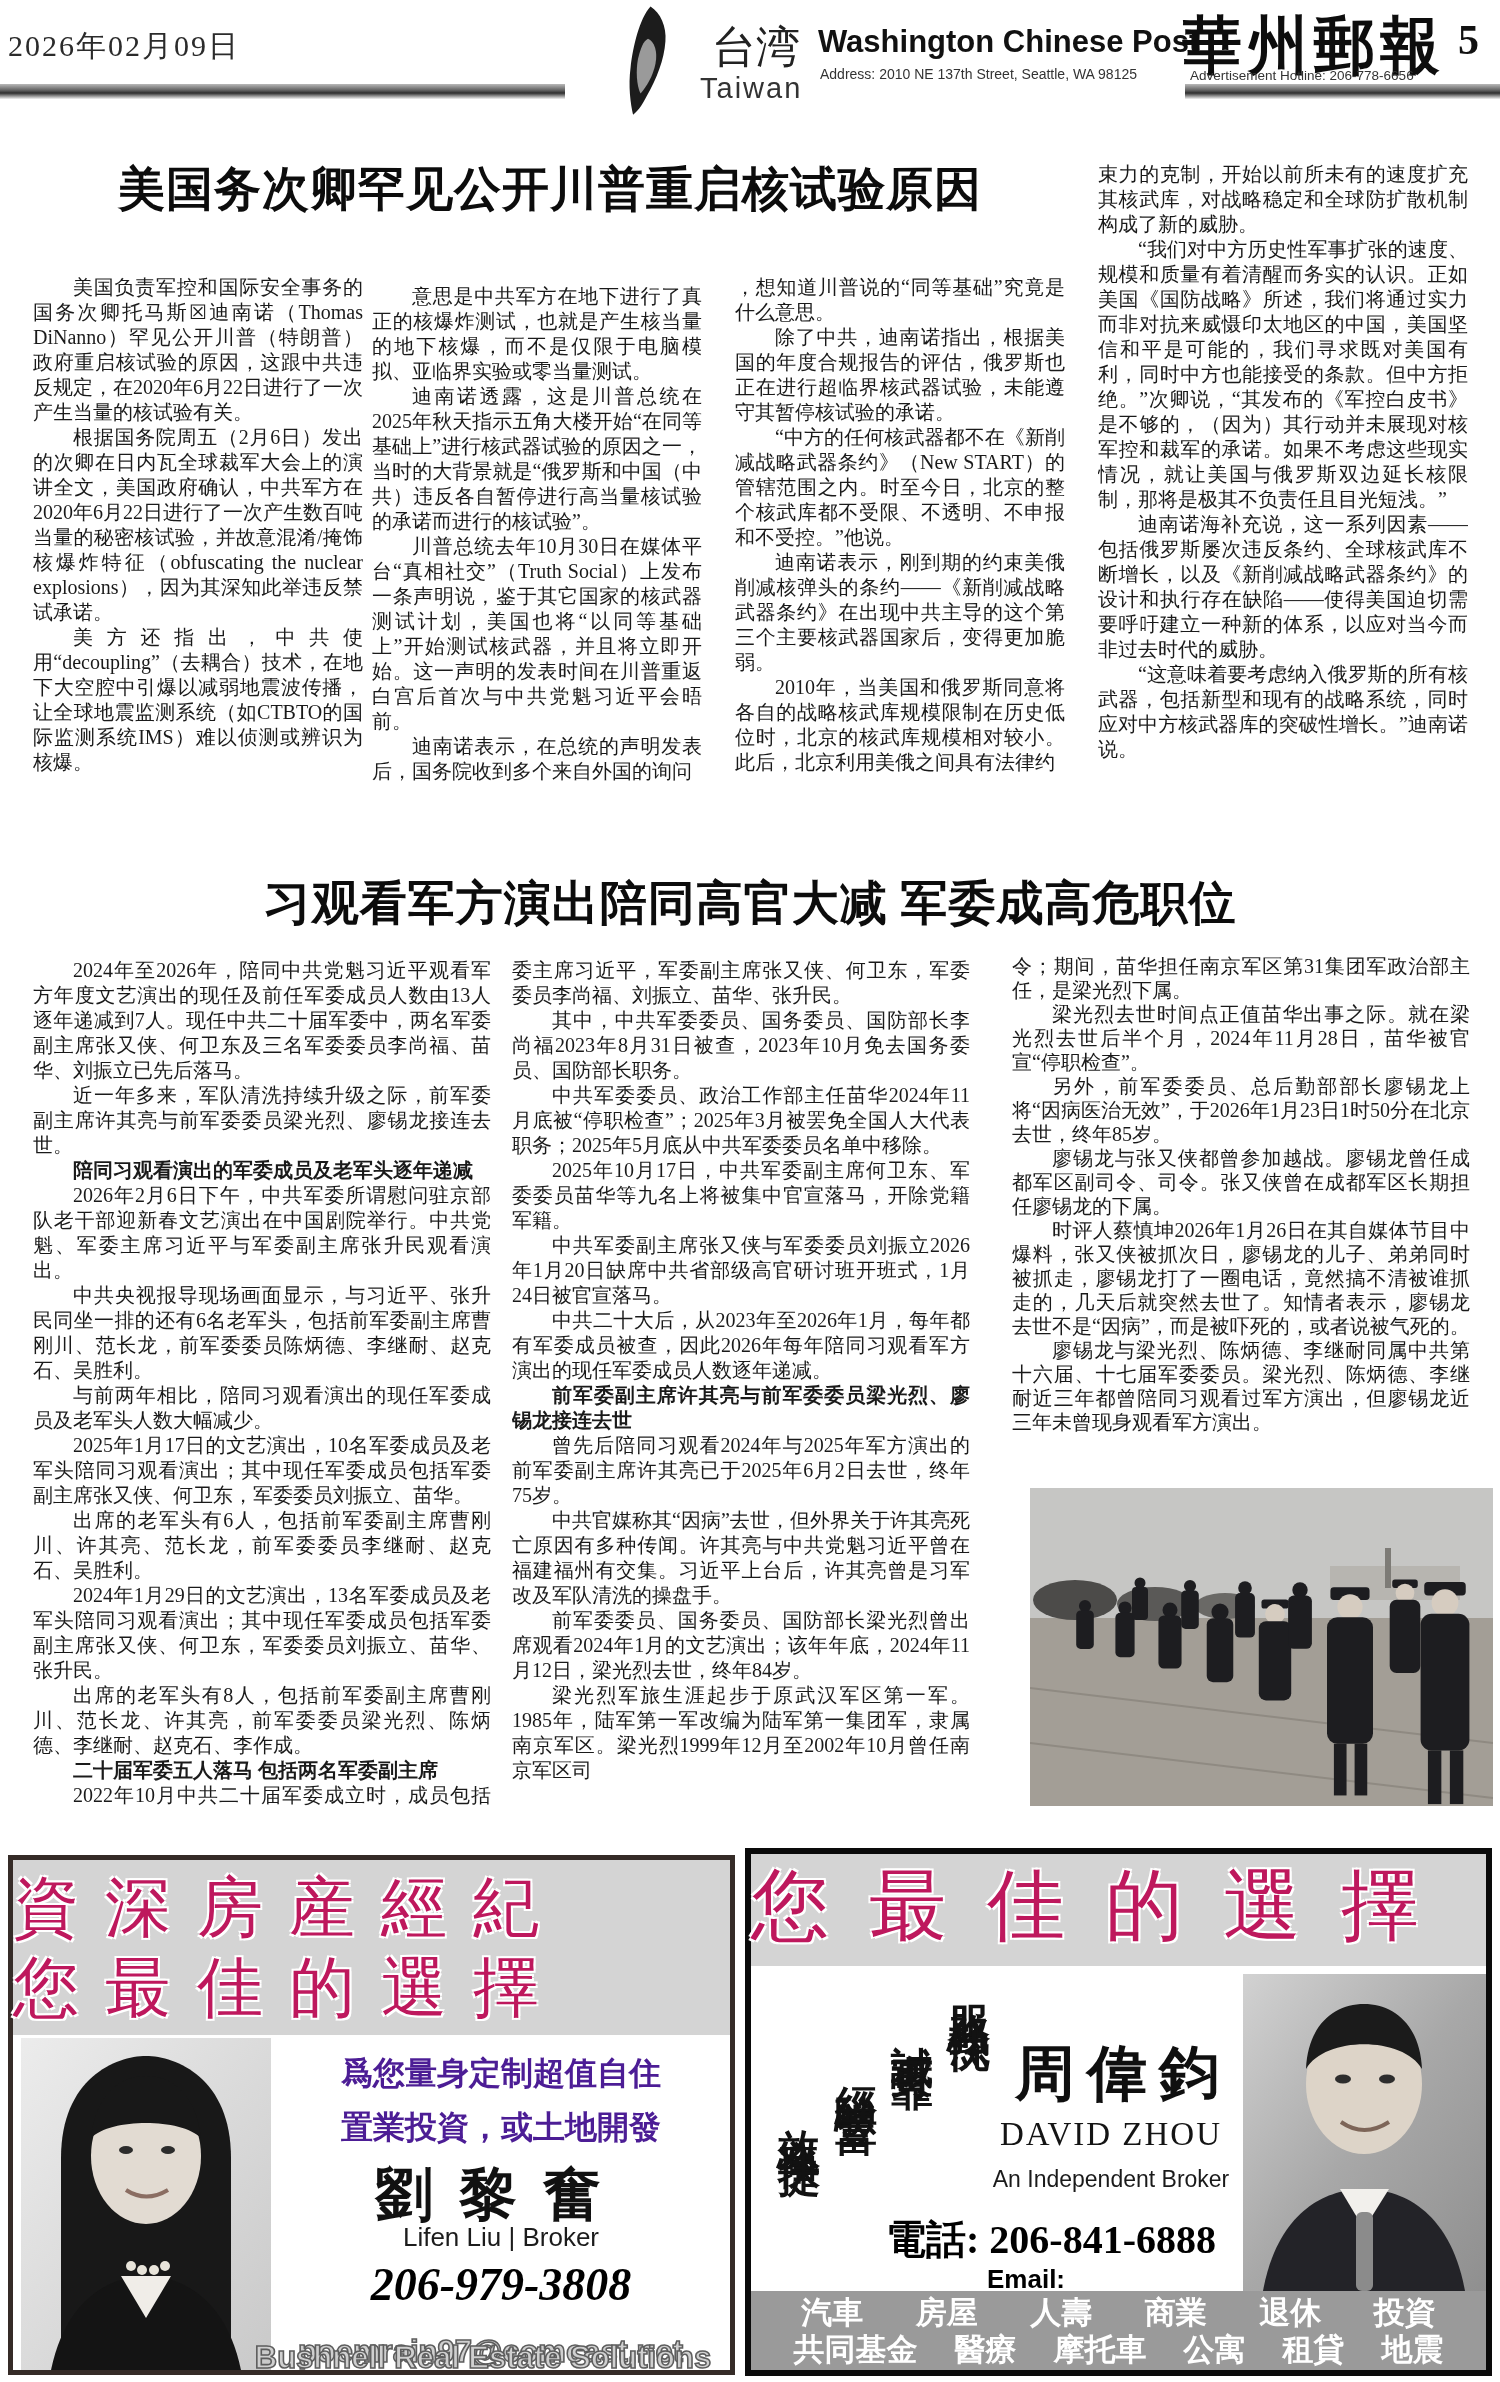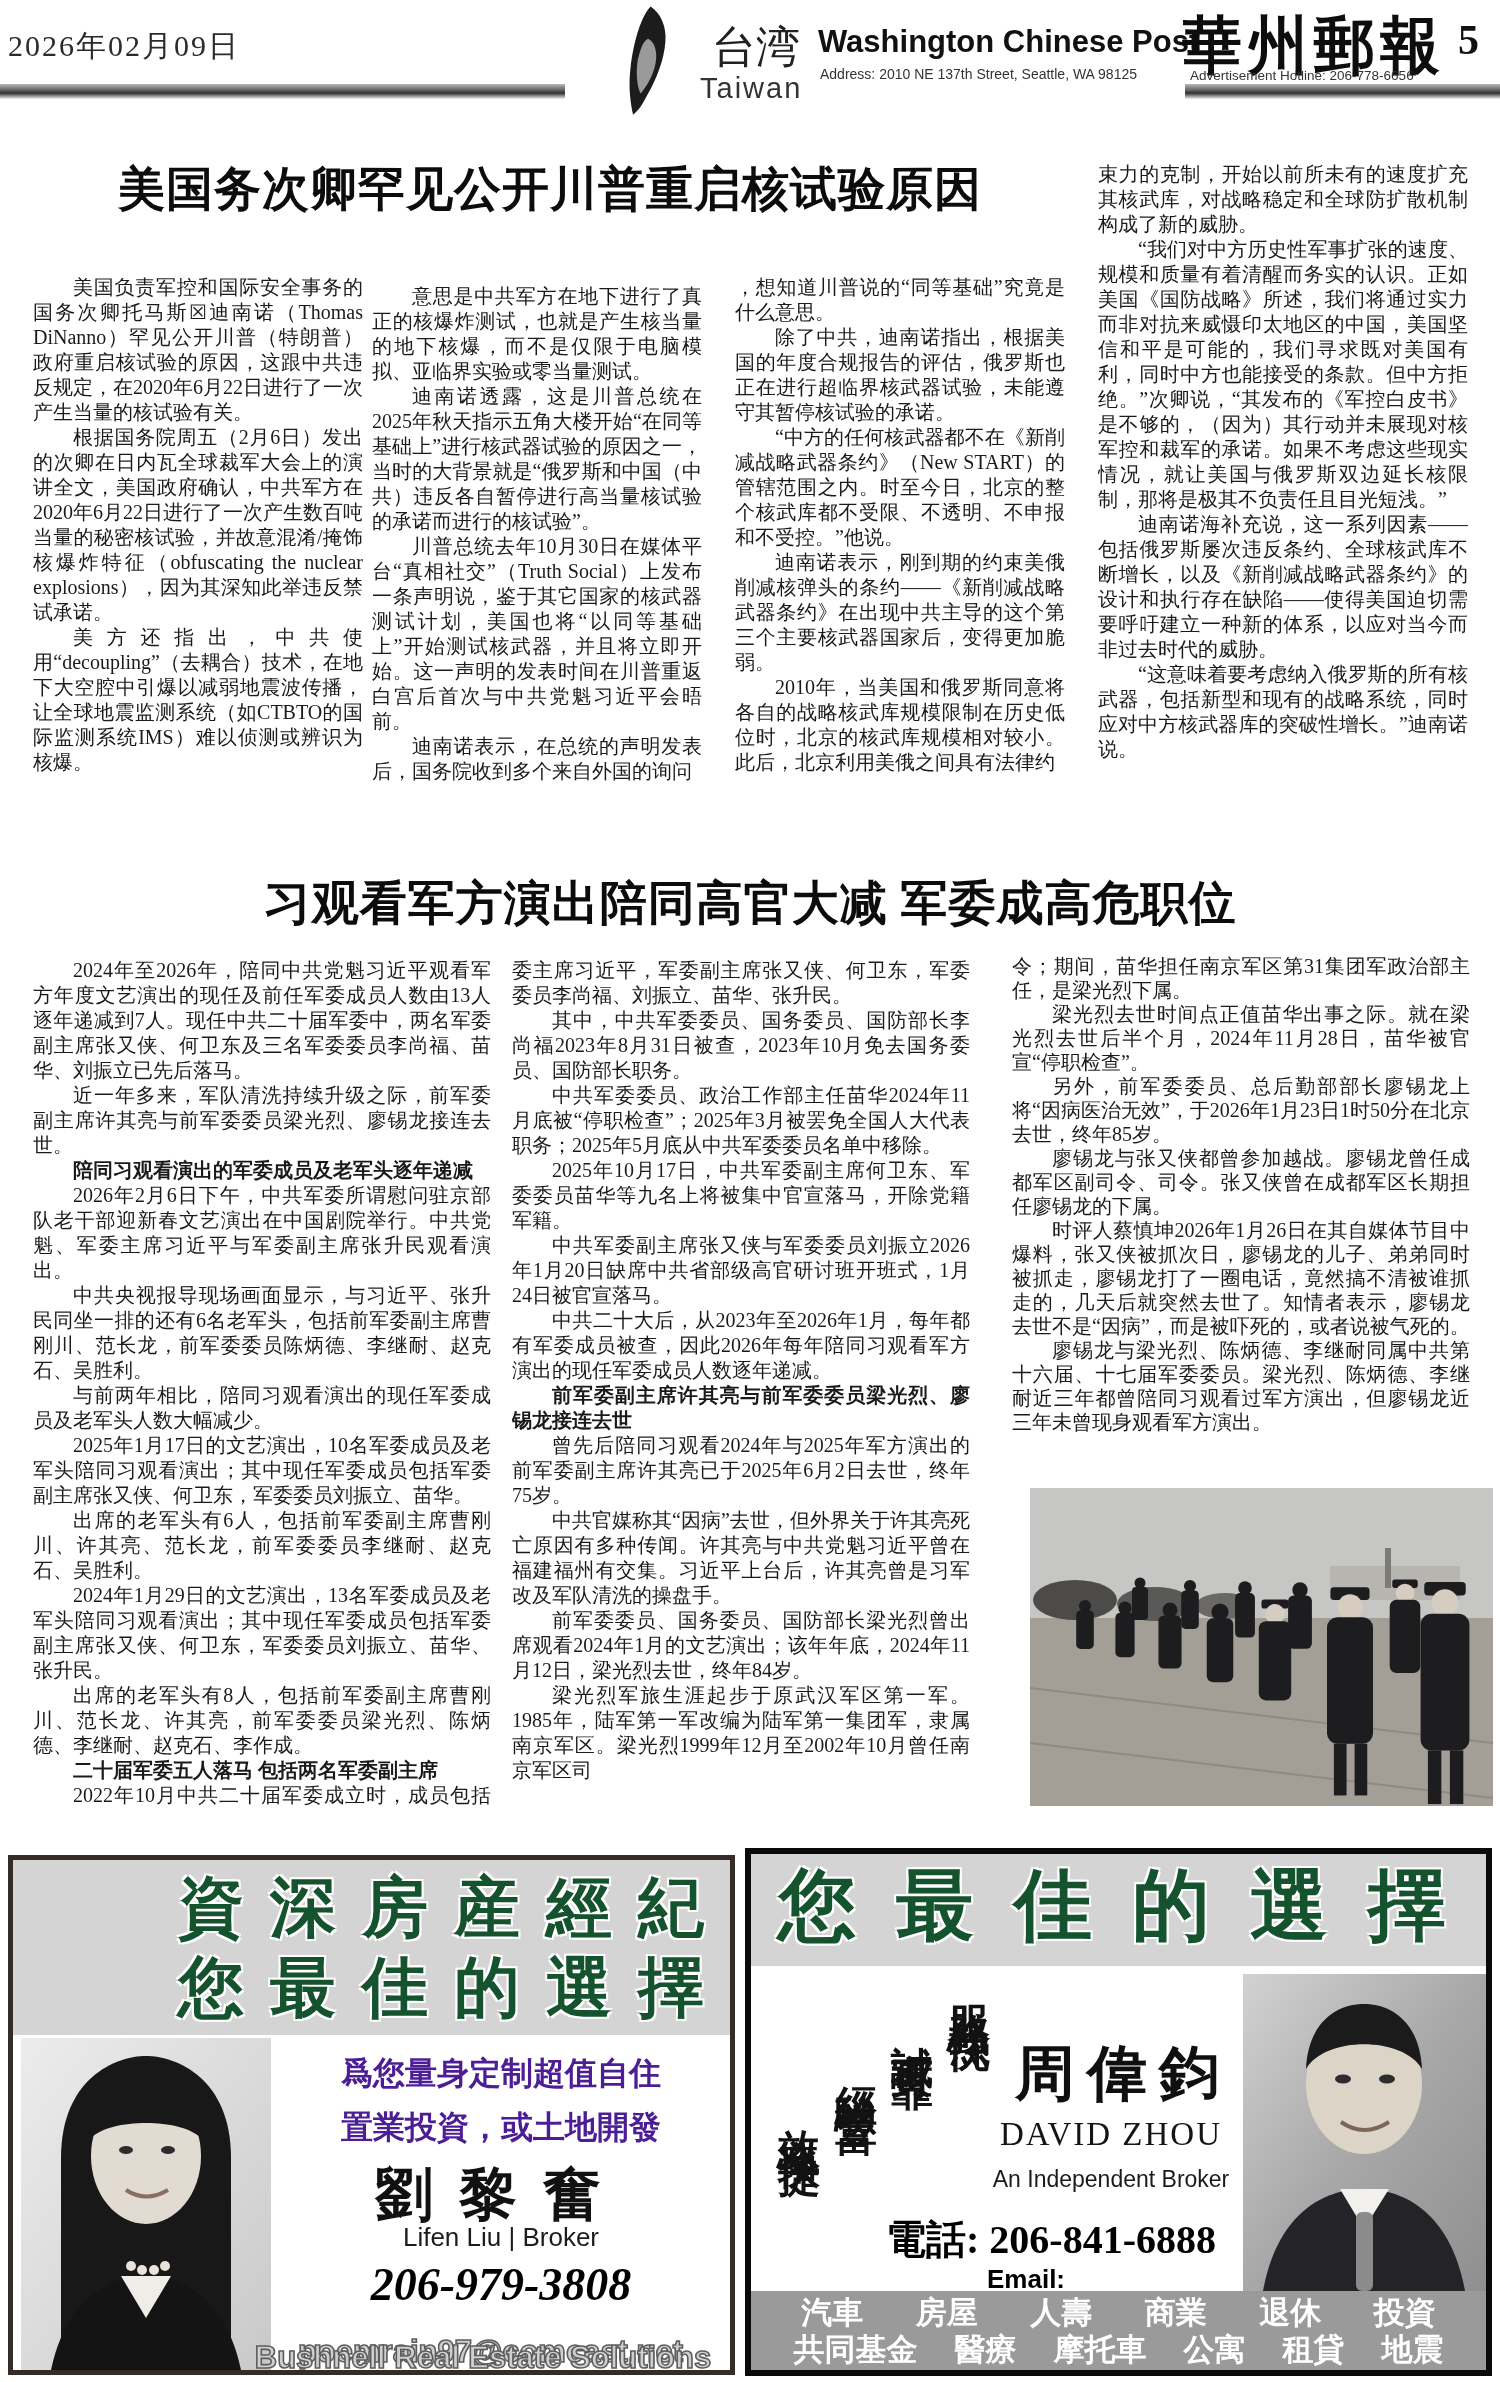--- a/index.html
+++ b/index.html
@@ -35,22 +35,22 @@
   .a2c1{left:33px;top:958px;width:458px;height:850px;}
   .a2c2{left:512px;top:958px;width:458px;height:850px;}
   .a2c3{left:1012px;top:954px;width:458px;height:522px;line-height:24px;}
   .photo2{left:1030px;top:1488px;width:463px;height:318px;}
   .photo2 svg{display:block;width:100%;height:100%;}
 
   
   .adframe{box-sizing:border-box;background:#fff;}
   .ad-left{left:8px;top:1855px;width:727px;height:520px;border:5px solid #352b27;}
   .ad-right{left:745px;top:1848px;width:747px;height:528px;border:6px solid #0a0a0a;}
-  .adband{position:absolute;left:0;right:0;background:#d4d4d4;text-align:right;color:#14532d;
-          font-weight:700;font-family:"Liberation Serif","DejaVu Serif",serif;}
+  .adband{position:absolute;left:0;right:0;background:#d4d4d4;text-align:left;color:#be185d;
+          font-weight:400;font-family:"Liberation Serif","DejaVu Serif",serif;}
   .adband .caltxt{text-shadow:2px 2px 0 #fff,-2px -2px 0 #fff,2px -2px 0 #fff,-2px 2px 0 #fff;}
   .bandL{top:0;height:175px;font-size:66px;line-height:80px;letter-spacing:26px;padding-top:8px;box-sizing:border-box;}
   .bandR{top:0;height:112px;font-size:78px;line-height:104px;letter-spacing:40px;}
   .adphoto{position:absolute;}
   .adphoto svg{display:block;width:100%;height:100%;}
   .tagline{position:absolute;left:262px;width:452px;text-align:center;font-size:32px;font-weight:bold;color:#4c1d95;}
   .liuname{position:absolute;left:262px;width:452px;text-align:center;font-size:58px;font-weight:900;letter-spacing:26px;color:#111;}
   .liuen{position:absolute;left:262px;width:452px;text-align:center;font-size:26px;font-family:"Liberation Sans",sans-serif;color:#1c1c1c;}
   .liuphone{position:absolute;left:262px;width:452px;text-align:center;font-size:46px;font-weight:bold;font-style:italic;color:#000;}
   .outlined{color:#cfcfcf;-webkit-text-stroke:1.6px #5d5d5d;font-weight:bold;font-family:"Liberation Sans",sans-serif;}

